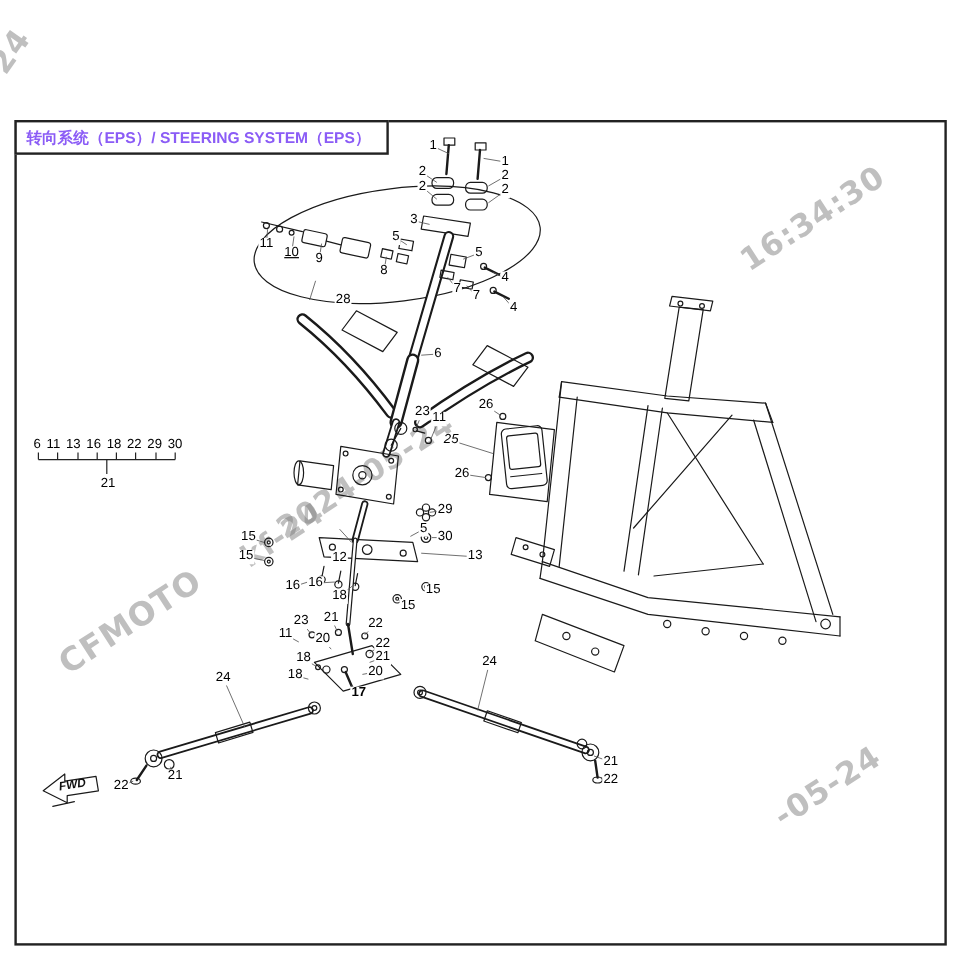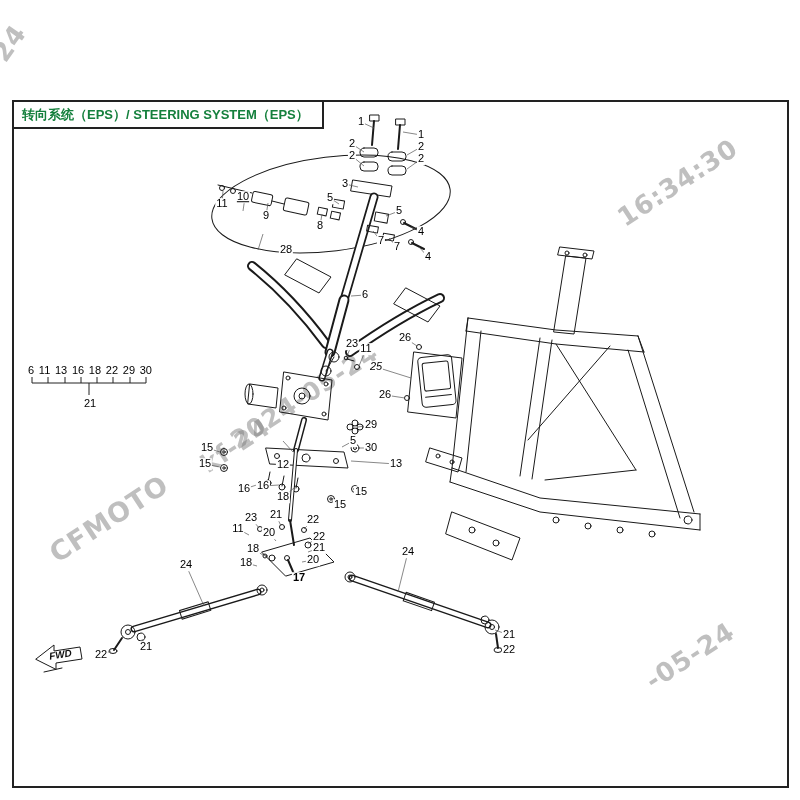--- a/index.html
+++ b/index.html
@@ -6,21 +6,21 @@
   html,body{margin:0;padding:0}
   body{width:800px;height:800px;position:relative;overflow:hidden;background:#fff;
        font-family:"Liberation Sans",sans-serif}
   #page{position:absolute;inset:0}
   #watermarks{position:absolute;inset:0;z-index:1}
   .wm{position:absolute;color:rgba(128,128,128,.5);font-weight:bold;letter-spacing:1px;
       transform-origin:0 50%;white-space:nowrap;font-family:"DejaVu Sans",sans-serif}
   #border{position:absolute;left:12px;top:100px;width:777px;height:688px;border:2px solid #222;z-index:2}
   #titlecell{position:absolute;left:-2px;top:-2px;width:312px;height:29px;border:2px solid #222;
              display:flex;align-items:center;padding-left:8px;background:#fff}
-  #titlecell span{font-size:13px;font-weight:bold;color:#15803d;white-space:nowrap}
+  #titlecell span{font-size:13px;font-weight:bold;color:#8b5cf6;white-space:nowrap}
   #artwork{position:absolute;left:0;top:0;z-index:3}
   #leader-lines{position:absolute;left:0;top:0;z-index:4}
   #leader-lines line{stroke:#555;stroke-width:.7}
   #callouts{position:absolute;inset:0;z-index:5;pointer-events:none}
   .callout{position:absolute;transform:translate(-50%,-50%);font-size:11px;color:#000;
            background:#fff;padding:0 1px;line-height:1.05}
   #groupnote{position:absolute;left:28px;top:364px;width:124px;z-index:6}
   #gn-numbers{display:flex;justify-content:space-between;font-size:11px;color:#000;line-height:1.1}
   #gn-bracket{display:block}
   #gn-label{width:124px;text-align:center;font-size:11px;color:#000;margin-top:1px}
@@ -306,21 +306,21 @@
       <span class="callout" style="left: 352px; top: 156px;">2</span>
       <span class="callout" style="left: 421px; top: 159px;">2</span>
       <span class="callout" style="left: 345px; top: 184px;">3</span>
       <span class="callout" style="left: 330px; top: 198px;">5</span>
       <span class="callout" style="left: 399px; top: 211px;">5</span>
       <span class="callout" style="left: 381px; top: 241px;">7</span>
       <span class="callout" style="left: 397px; top: 247px;">7</span>
       <span class="callout" style="left: 421px; top: 232px;">4</span>
       <span class="callout" style="left: 428px; top: 257px;">4</span>
       <span class="callout" style="left: 222px; top: 204px;">11</span>
-      <span class="callout" style="left: 243px; top: 197px; text-decoration: underline;">10</span>
+      <span class="callout" style="left: 243px; top: 211px; text-decoration: underline;">10</span>
       <span class="callout" style="left: 266px; top: 216px;">9</span>
       <span class="callout" style="left: 320px; top: 226px;">8</span>
       <span class="callout" style="left: 258px; top: 250px; margin-left: 28px;">28</span>
       <span class="callout" style="left: 365px; top: 295px;">6</span>
       <span class="callout" style="left: 352px; top: 344px;">23</span>
       <span class="callout" style="left: 366px; top: 349px;">11</span>
       <span class="callout" style="left: 405px; top: 338px;">26</span>
       <span class="callout" style="left: 376px; top: 367px; font-style: italic;">25</span>
       <span class="callout" style="left: 385px; top: 395px;">26</span>
       <span class="callout" style="left: 371px; top: 425px;">29</span>

